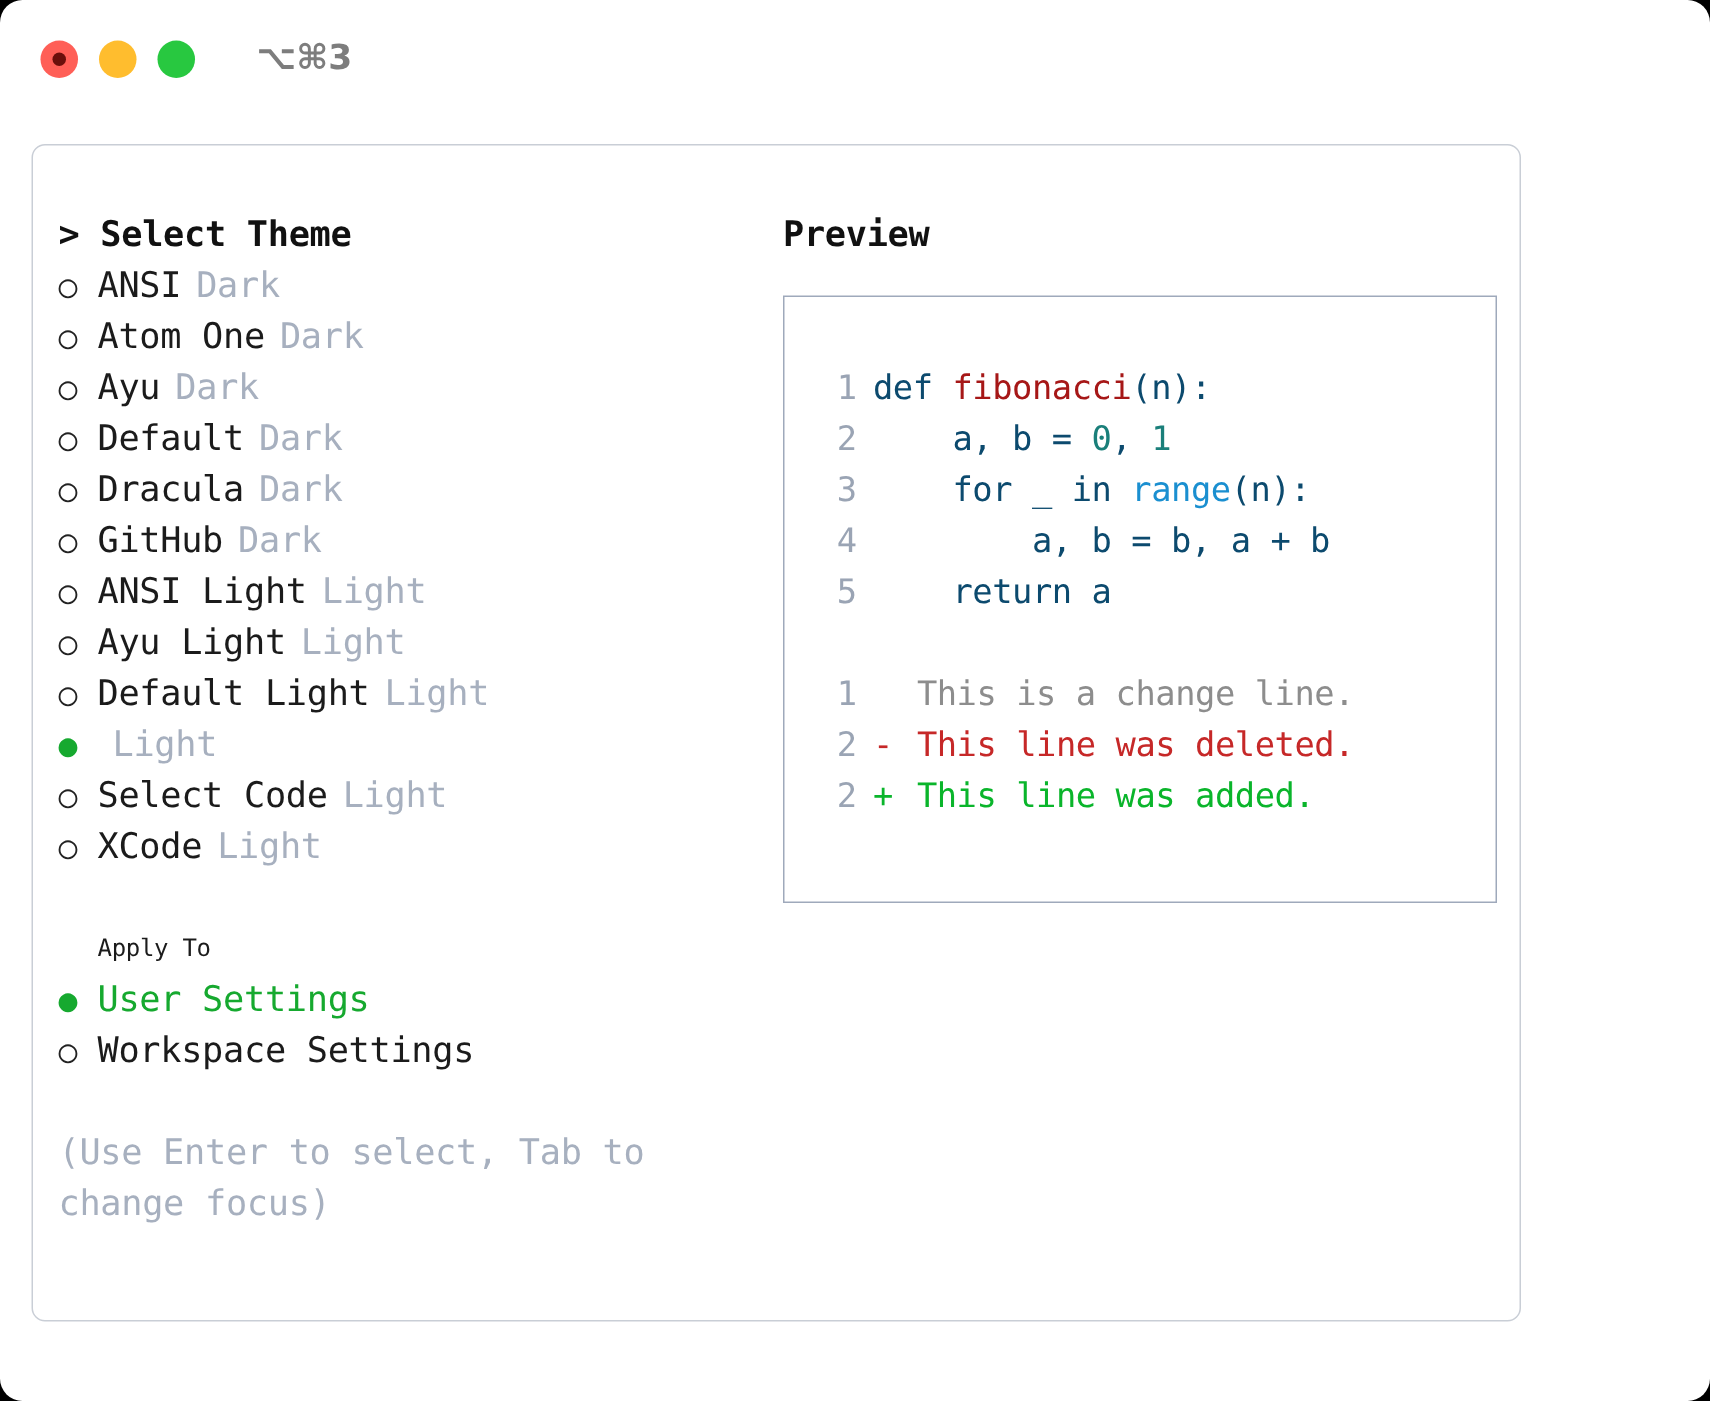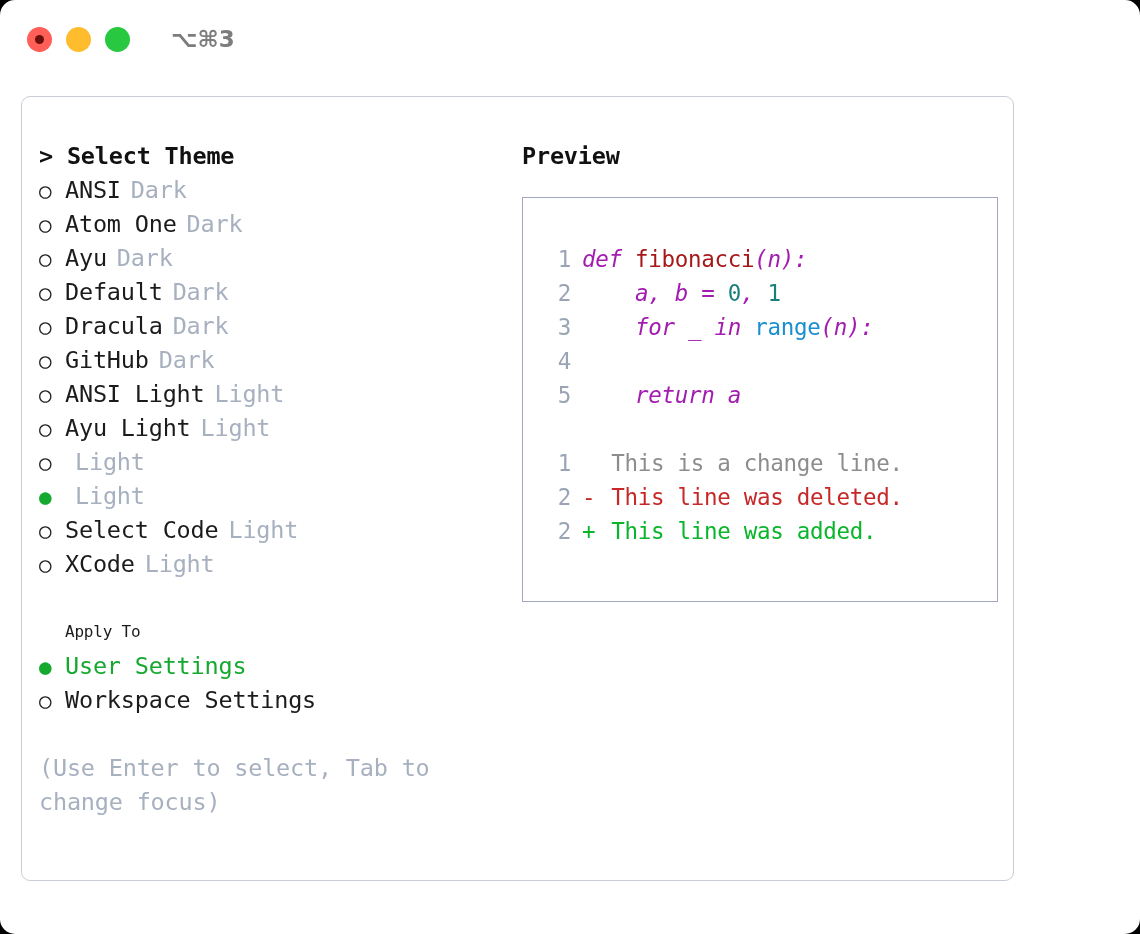--- a/index.html
+++ b/index.html
@@ -196,21 +196,21 @@
     flex: 0 0 26px;
     text-align: right;
     color: #9aa4b4;
     margin-right: 11px;
   }
   .code-txt { color: #2b2b2b; }
 
   .tok-fn     { color: #a61717; }
   .tok-num    { color: #1a7f7a; }
   .tok-builtin{ color: #1a8fd0; }
-  .tok-plain  { color: #a21caf; font-style: italic; }
+  .tok-plain  { color: #0c4a6e; }
 
   .diff-ctx { color: #8d8d8d; }
   .diff-del { color: #c62828; }
   .diff-add { color: #0ab52b; }
 
   .blank-line { height: 34px; }
 </style>
 </head>
 <body>
 
@@ -235,21 +235,21 @@
           <div class="list-header">&gt; Select Theme</div>
           <div id="theme-list">
               <div class="theme-row"><span class="bullet">○</span><span class="theme-name">ANSI</span><span class="theme-kind">Dark</span></div>
               <div class="theme-row"><span class="bullet">○</span><span class="theme-name">Atom One</span><span class="theme-kind">Dark</span></div>
               <div class="theme-row"><span class="bullet">○</span><span class="theme-name">Ayu</span><span class="theme-kind">Dark</span></div>
               <div class="theme-row"><span class="bullet">○</span><span class="theme-name">Default</span><span class="theme-kind">Dark</span></div>
               <div class="theme-row"><span class="bullet">○</span><span class="theme-name">Dracula</span><span class="theme-kind">Dark</span></div>
               <div class="theme-row"><span class="bullet">○</span><span class="theme-name">GitHub</span><span class="theme-kind">Dark</span></div>
               <div class="theme-row"><span class="bullet">○</span><span class="theme-name">ANSI Light</span><span class="theme-kind">Light</span></div>
               <div class="theme-row"><span class="bullet">○</span><span class="theme-name">Ayu Light</span><span class="theme-kind">Light</span></div>
-              <div class="theme-row"><span class="bullet">○</span><span class="theme-kind">Light</span></div>
+              <div class="theme-row"><span class="bullet">○</span><span class="theme-name">Default Light</span><span class="theme-kind">Light</span></div>
               <div class="theme-row selected"><span class="bullet sel">●</span><span class="theme-kind">Light</span></div>
               <div class="theme-row"><span class="bullet">○</span><span class="theme-name">Select Code</span><span class="theme-kind">Light</span></div>
               <div class="theme-row"><span class="bullet">○</span><span class="theme-name">XCode</span><span class="theme-kind">Light</span></div>
             </div>
 
           <div class="spacer-row"></div>
 
           <div class="section-label">Apply To</div>
           <div id="apply-list">
               <div class="theme-row selected"><span class="bullet sel">●</span><span class="theme-name">User Settings</span></div>
@@ -259,21 +259,21 @@
           <div class="hint">(Use Enter to select, Tab to change focus)</div>
         </div>
 
         <div class="right-col">
           <div class="preview-title">Preview</div>
           <div class="preview-box">
             <div id="code-block">
                 <div class="code-line"><span class="lineno">1</span><span class="code-txt"><span class="tok-plain">def </span><span class="tok-fn">fibonacci</span><span class="tok-plain">(n):</span></span></div>
                 <div class="code-line"><span class="lineno">2</span><span class="code-txt"><span class="tok-plain">    a, b = </span><span class="tok-num">0</span><span class="tok-plain">, </span><span class="tok-num">1</span></span></div>
                 <div class="code-line"><span class="lineno">3</span><span class="code-txt"><span class="tok-plain">    for _ in </span><span class="tok-builtin">range</span><span class="tok-plain">(n):</span></span></div>
-                <div class="code-line"><span class="lineno">4</span></div>
+                <div class="code-line"><span class="lineno">4</span><span class="code-txt"><span class="tok-plain">        a, b = b, a + b</span></span></div>
                 <div class="code-line"><span class="lineno">5</span><span class="code-txt"><span class="tok-plain">    return a</span></span></div>
               </div>
             <div class="blank-line"></div>
             <div id="diff-block">
                 <div class="code-line"><span class="lineno">1</span><span class="diff-ctx" style="width: 16px; display: inline-block;"> </span><span> </span><span class="diff-ctx">This is a change line.</span></div>
                 <div class="code-line"><span class="lineno">2</span><span class="diff-del" style="width: 16px; display: inline-block;">-</span><span> </span><span class="diff-del">This line was deleted.</span></div>
                 <div class="code-line"><span class="lineno">2</span><span class="diff-add" style="width: 16px; display: inline-block;">+</span><span> </span><span class="diff-add">This line was added.</span></div>
               </div>
           </div>
         </div>

